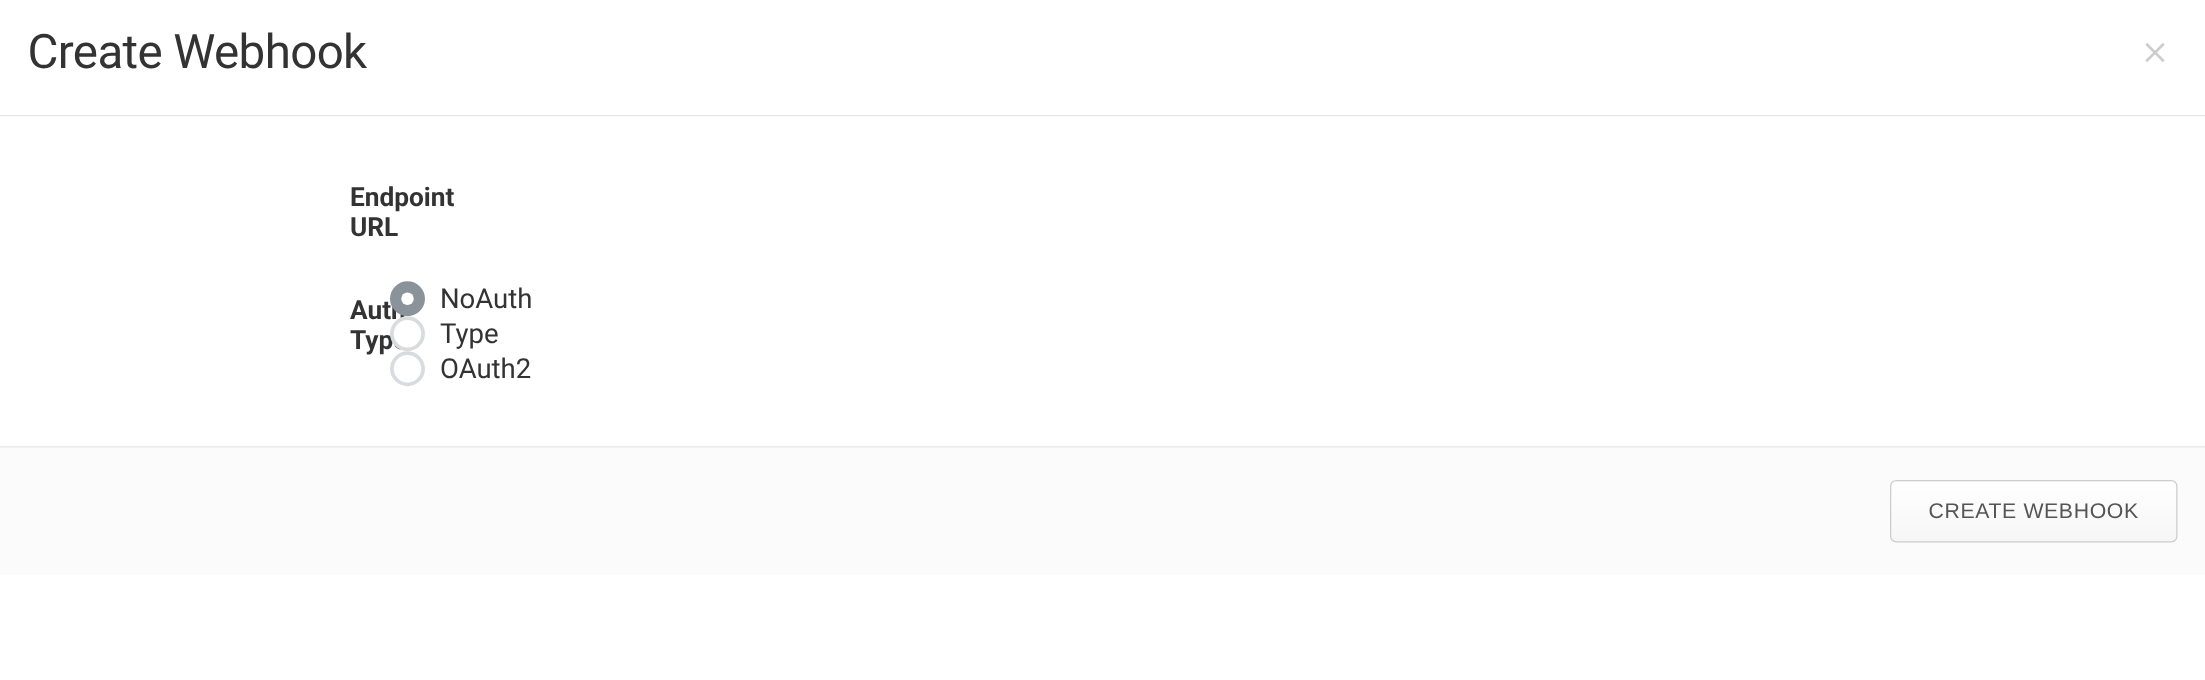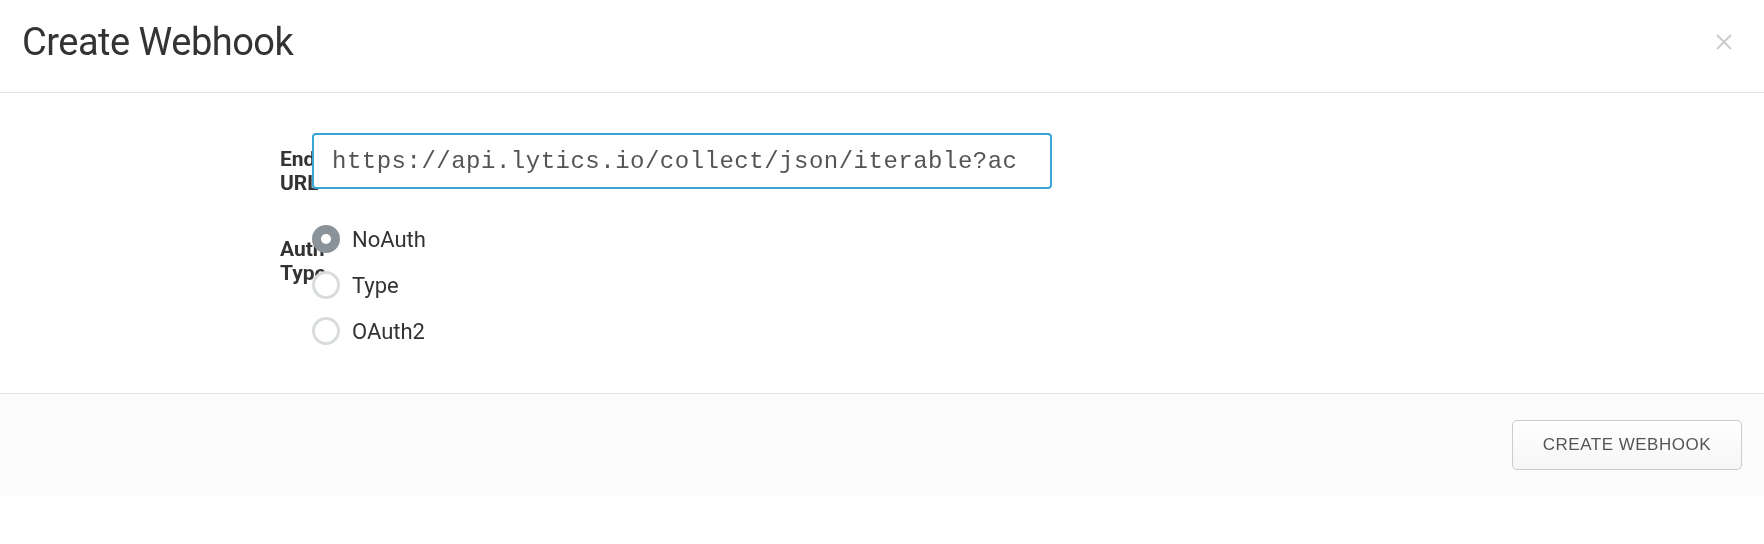--- a/index.html
+++ b/index.html
@@ -89,21 +89,20 @@
       background: #ffffff;
       border: 2px solid #38a5db;
       border-radius: 4px;
       outline: none;
       letter-spacing: 0.5px;
     }
 
     .radio-group {
       display: flex;
       flex-direction: column;
-      gap: 18px;
       padding-top: 2px;
     }
 
     .radio-item {
       display: flex;
       align-items: center;
       cursor: pointer;
     }
 
     .radio-circle {
@@ -171,23 +170,20 @@
         <line x1="5" y1="5" x2="19" y2="19"></line>
         <line x1="19" y1="5" x2="5" y2="19"></line>
       </svg>
     </button>
   </div>
 
   <div class="modal-body">
 
     <div class="form-row">
       <label class="form-label">Endpoint URL</label>
-      <div class="form-control-wrap">
-        <input type="text" class="text-input" value="https://api.lytics.io/collect/json/iterable?ac" style="">
-      </div>
     </div>
 
     <div class="form-row">
       <label class="form-label">Auth Type</label>
       <div class="form-control-wrap">
         <div class="radio-group">
 
           <div class="radio-item">
             <span class="radio-circle selected"></span>
             <span class="radio-label">NoAuth</span>

